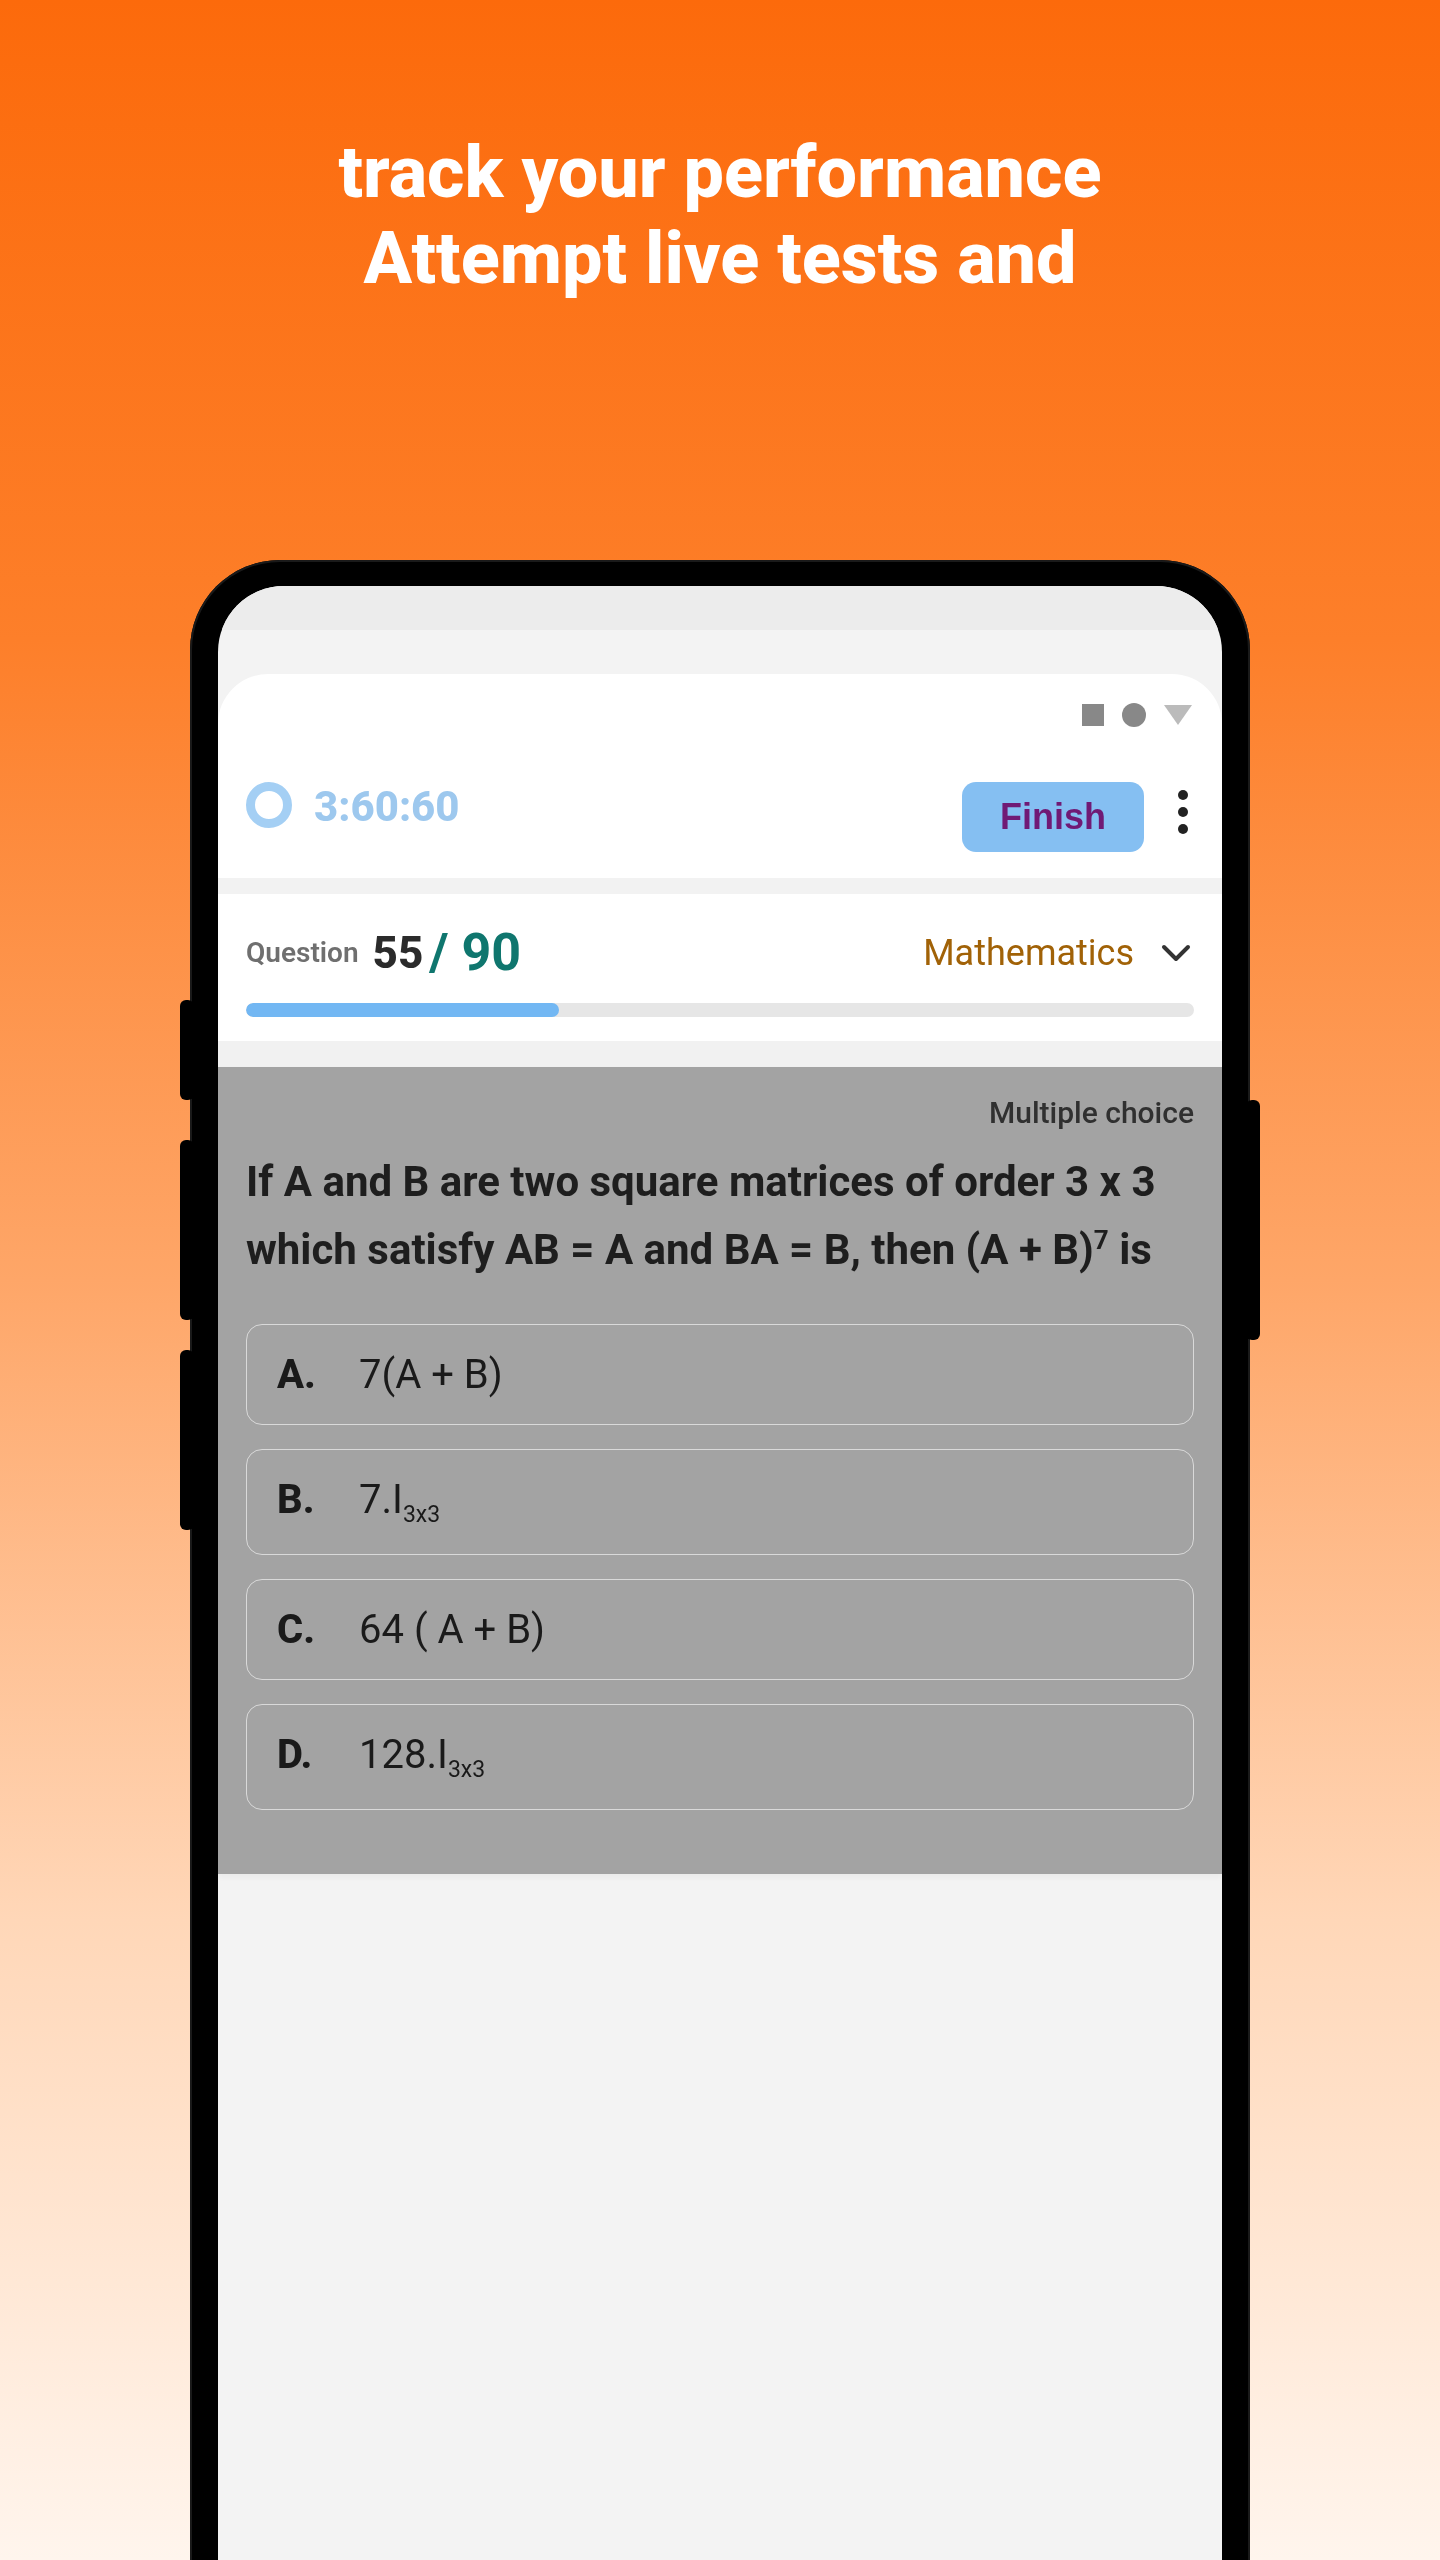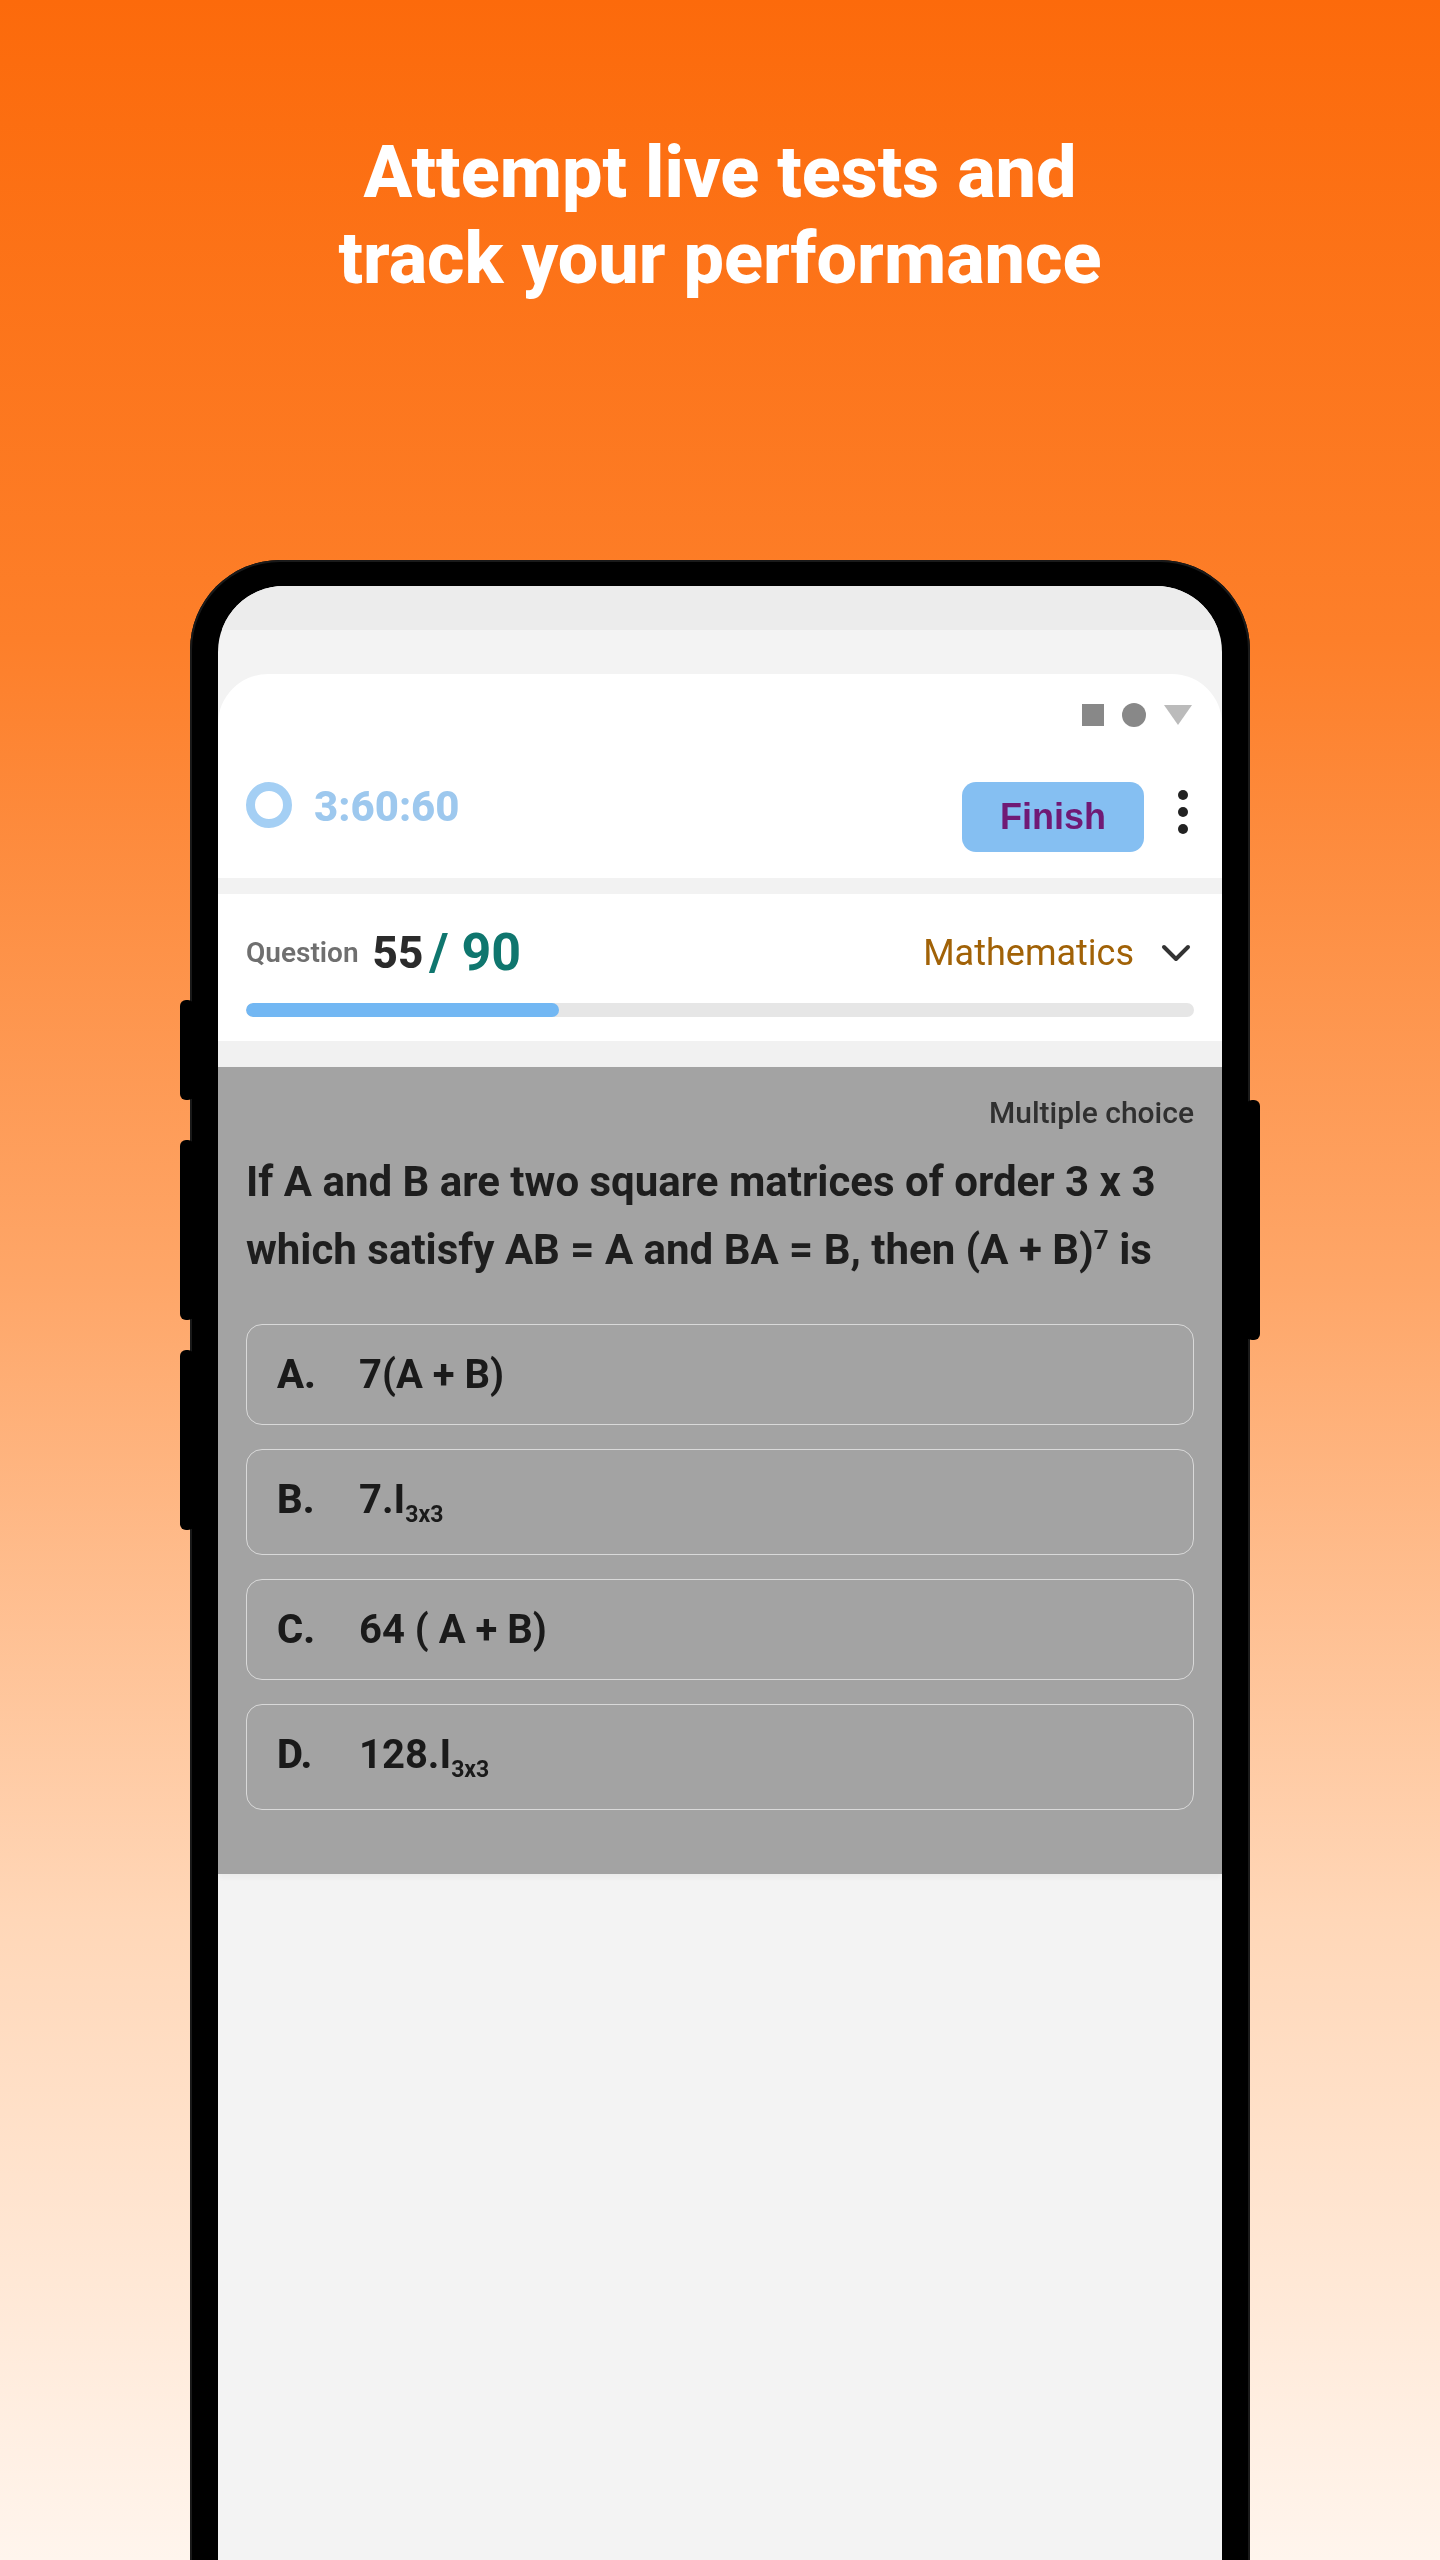--- a/index.html
+++ b/index.html
@@ -150,29 +150,29 @@
   margin-bottom:40px;
 }
 .q-text sup { font-size:26px; }
 
 .opt {
   border:1.5px solid #d9d9d9; border-radius:16px;
   padding: 26px 30px; margin-bottom:24px;
   display:flex; align-items:baseline; gap:38px;
 }
 .opt-letter { font-size:40px; font-weight:800; color:#1a1a1a; min-width:44px; }
-.opt-text { font-size:40px; font-weight:700; color:#1a1a1a; }
+.opt-text { font-size:40px; font-weight:400; color:#1a1a1a; }
 .opt-text sub { font-size:23px; }
 </style>
 </head>
 <body>
 
 <div class="marketing-text">
+  <div>track your performance</div>
   <div>Attempt live tests and</div>
-  <div>track your performance</div>
 </div>
 
 <div class="phone-wrap">
   <div class="phone">
     <div class="side-btn l1"></div>
     <div class="side-btn l2"></div>
     <div class="side-btn l3"></div>
     <div class="side-btn r1"></div>
     <div class="hw">
       <span class="dot"></span>

